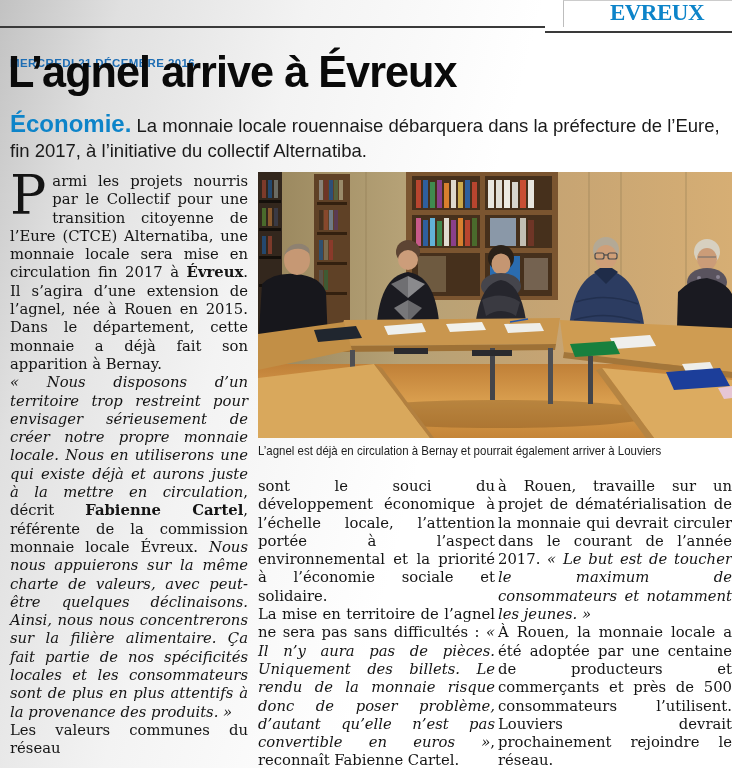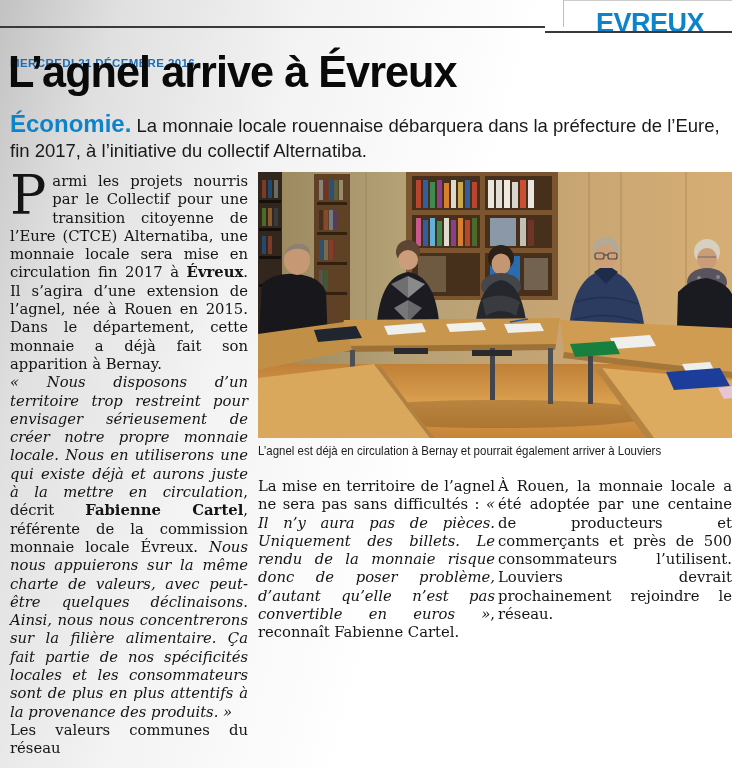--- a/index.html
+++ b/index.html
@@ -6,21 +6,21 @@
   .page{
     position:relative;width:732px;height:768px;overflow:hidden;
     background:linear-gradient(105deg,#c2c2c2 0%,#e0e0e0 13%,#f3f3f3 33%,#ffffff 58%);
     font-family:"Liberation Sans",sans-serif;color:#111;
   }
   
   .date{position:absolute;left:10px;top:9px;font-size:11.5px;font-weight:700;color:#1d6db4;letter-spacing:.4px;margin-top:48px;}
   .rule-left{position:absolute;left:0;top:26px;width:545px;height:2px;background:#3a3a3a;}
   .rule-right{position:absolute;left:545px;top:31px;width:187px;height:2px;background:#3a3a3a;}
   .section-frame{position:absolute;left:563px;top:0;width:168px;height:26px;border-left:1px solid #bdbdbd;border-top:1px solid #cccccc;}
-  .section{position:absolute;right:28px;top:8px;font-size:27px;font-weight:700;color:#0d84c9;letter-spacing:-.5px;}
+  .section{position:absolute;right:28px;top:0;font-size:23px;font-weight:700;color:#0d84c9;letter-spacing:-.5px;font-family:Liberation Serif, serif;}
   
   .headline{position:absolute;left:8px;top:46px;font-size:45px;font-weight:700;letter-spacing:-1px;color:#0a0a0a;transform:scaleX(.96);transform-origin:left;white-space:nowrap;}
   .standfirst{position:absolute;left:10px;top:111px;width:714px;font-size:18.5px;line-height:25px;color:#1a1a1a;}
   .standfirst .label{font-size:24px;font-weight:700;color:#0d84c9;margin-top:23px;}
   
   .col{position:absolute;font-family:"DejaVu Serif",serif;font-size:14.8px;line-height:18.3px;text-align:justify;color:#141414;}
   .col p{margin:0;}
   .col-left{left:10px;top:172px;width:238px;}
   .col-mid{left:258px;top:477px;width:237px;}
   .col-right{left:498px;top:477px;width:234px;}
@@ -222,22 +222,24 @@
   </div>
   <div class="caption">L’agnel est déjà en circulation à Bernay et pourrait également arriver à Louviers</div>
 
   <div class="col col-left">
     <p><span class="dropcap">P</span><span><span class="sg-r">armi les projets nourris par le Collectif pour une transition citoyenne de l’Eure (CTCE) Alternatiba, une monnaie locale sera mise en circulation fin 2017 à </span><span class="sg-b">Évreux</span><span class="sg-r">. Il s’agira d’une extension de l’agnel, née à Rouen en 2015. Dans le département, cette monnaie a déjà fait son apparition à Bernay.</span></span></p>
     <p><span class="sg-i">« Nous disposons d’un territoire trop restreint pour envisager sérieusement de créer notre propre monnaie locale. Nous en utiliserons une qui existe déjà et aurons juste à la mettre en circulation</span><span class="sg-r">, décrit </span><span class="sg-b">Fabienne Cartel</span><span class="sg-r">, référente de la commission monnaie locale Évreux. </span><span class="sg-i">Nous nous appuierons sur la même charte de valeurs, avec peut-être quelques déclinaisons. Ainsi, nous nous concentrerons sur la filière alimentaire. Ça fait partie de nos spécificités locales et les consommateurs sont de plus en plus attentifs à la provenance des produits. »</span></p>
     <p>Les valeurs communes du réseau</p>
   </div>
 
   <div class="col col-mid">
+    <p>sont le souci du développement économique à l’échelle locale, l’attention portée à l’aspect environnemental et la priorité à l’économie sociale et solidaire.</p>
     <p><span class="sg-r">La mise en territoire de l’agnel ne sera pas sans difficultés : </span><span class="sg-i">« Il n’y aura pas de pièces. Uniquement des billets. Le rendu de la monnaie risque donc de poser problème, d’autant qu’elle n’est pas convertible en euros »</span><span class="sg-r">, reconnaît Fabienne Cartel.</span></p>
 
   </div>
 
   <div class="col col-right">
+    <p><span class="sg-r">à Rouen, travaille sur un projet de dématérialisation de la monnaie qui devrait circuler dans le courant de l’année 2017. </span><span class="sg-i">« Le but est de toucher le maximum de consommateurs et notamment les jeunes. »</span></p>
     <p>À Rouen, la monnaie locale a été adoptée par une centaine de producteurs et commerçants et près de 500 consommateurs l’utilisent. Louviers devrait prochainement rejoindre le réseau.</p>
 
   </div>
 
 </div>
 
 </body></html>

